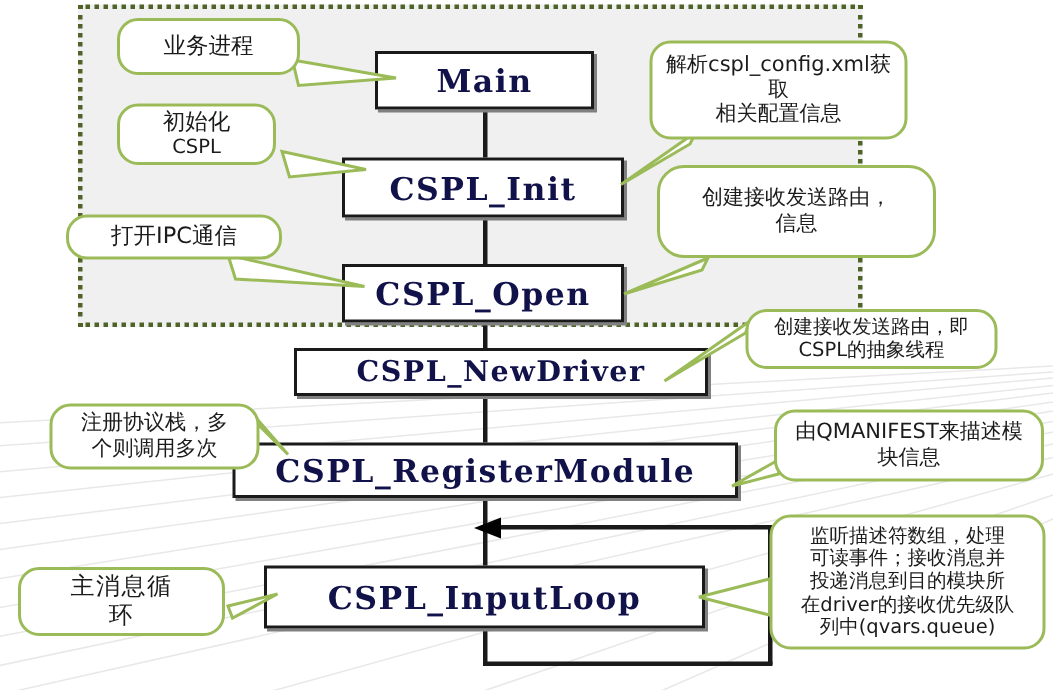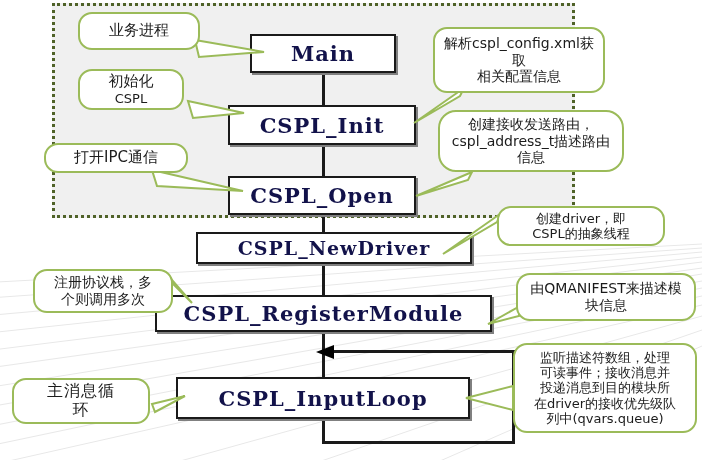--- a/index.html
+++ b/index.html
@@ -164,28 +164,27 @@
   <div class="callout" style="left:433px;top:27px;width:172px;height:66px;font-size:14px;">
     <span>
       <span>解析cspl_config.xml获取</span>
       <span>相关配置信息</span>
     </span>
   </div>
 
   <div class="callout" style="left:438px;top:110px;width:186px;height:62px;font-size:14px;border-radius:18px;">
     <span>
       <span>创建接收发送路由，</span>
-      <span>cspl_address_t描述路由</span>
       <span>信息</span>
     </span>
   </div>
 
   <div class="callout" style="left:497px;top:206px;width:168px;height:40px;font-size:13px;">
     <span>
-      <span>创建driver，即</span>
+      <span>创建接收发送路由，即</span>
       <span>CSPL的抽象线程</span>
     </span>
   </div>
 
   <div class="callout" style="left:33px;top:269px;width:140px;height:44px;font-size:14px;">
     <span>
       <span>注册协议栈，多</span>
       <span>个则调用多次</span>
     </span>
   </div>

